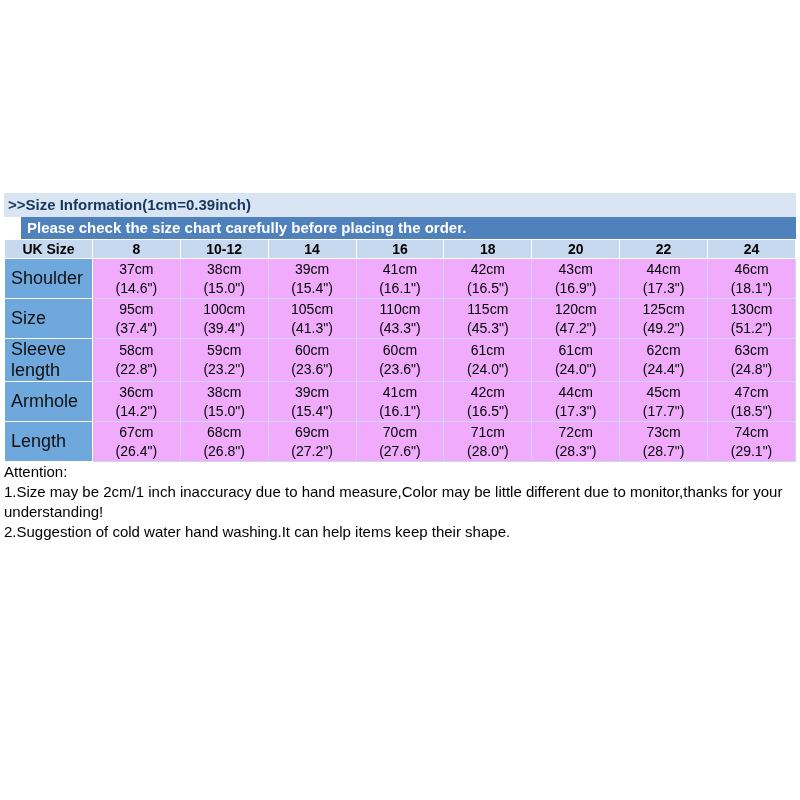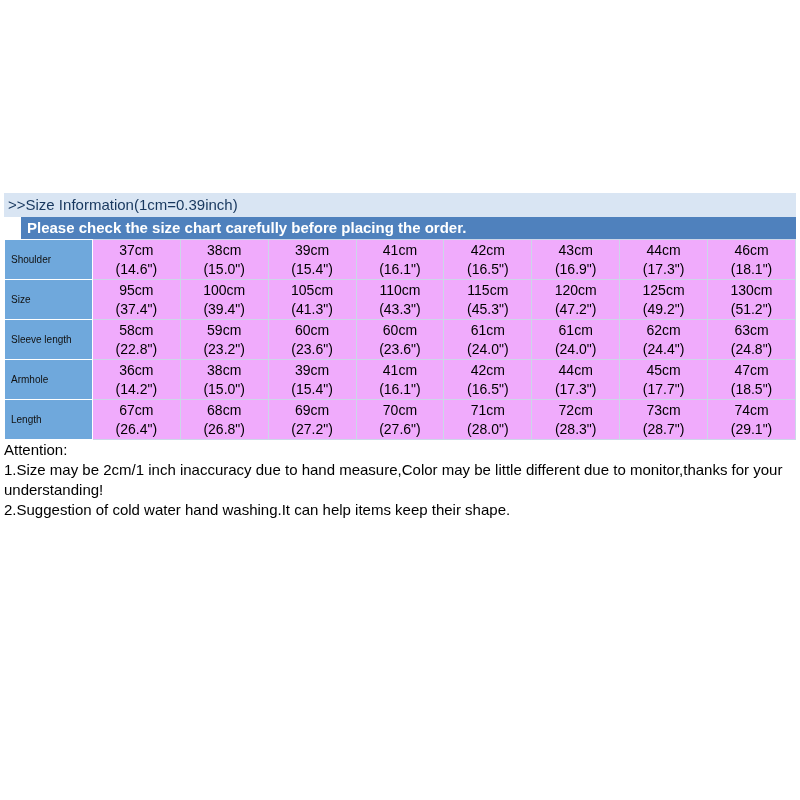--- a/index.html
+++ b/index.html
@@ -7,21 +7,21 @@
     width:800px; height:800px;
     background:#ffffff;
     font-family:"Liberation Sans", sans-serif;
     overflow:hidden;
   }
   .sheet { position:absolute; top:193px; left:4px; width:792px; }
 
   .title-strip {
     background: var(--title-bg, #d9e5f3);
     color: var(--title-text, #17375e);
-    font-weight:normal; font-size:15px;
+    font-weight:bold; font-size:15px;
     padding:3px 4px 4px 4px;
   }
   .banner-strip {
     background: var(--banner-bg, #4f81bd);
     color:#ffffff;
     font-weight:bold; font-size:15px;
     padding:2px 6px 3px 6px;
     margin-left:17px;
   }
 
@@ -44,21 +44,21 @@
   .corner { width:118px; }
   .sizes-row th { height:42px; font-size:15px; line-height:19px; }
   .region-row th, .region-row td { height:19px; font-size:14px; }
 
   .size-chart tbody .meas-label {
     background: var(--label-bg, #6fa8dc);
     border:1px solid #ffffff;
     text-align:left;
     padding-left:6px;
     font-weight:normal;
-    font-size:10px;
+    font-size:18px;
     color:#111111;
   }
   .size-chart tbody .meas-cell {
     background:#f0abfc;
     border:1px solid #ccd6e8;
     height:40px;
     line-height:19px;
     font-size:14px;
   }
 
@@ -69,20 +69,31 @@
   }
 </style>
 </head>
 <body>
 
 <div class="sheet">
   <div class="title-strip">&gt;&gt;Size Information(1cm=0.39inch)</div>
   <div class="banner-strip">Please check the size chart carefully before placing the order.</div>
   <table class="size-chart">
     <thead id="chart-head">
+        <tr class="region-row">
+          <th class="region-label">UK Size</th>
+          <td class="region-val">8</td>
+          <td class="region-val">10-12</td>
+          <td class="region-val">14</td>
+          <td class="region-val">16</td>
+          <td class="region-val">18</td>
+          <td class="region-val">20</td>
+          <td class="region-val">22</td>
+          <td class="region-val">24</td>
+        </tr>
       </thead>
     <tbody id="chart-body">
         <tr class="meas-row">
           <th class="meas-label">Shoulder</th>
           <td class="meas-cell">
             <div class="cm">37cm</div>
             <div class="inch">(14.6")</div>
           </td>
           <td class="meas-cell">
             <div class="cm">38cm</div>

